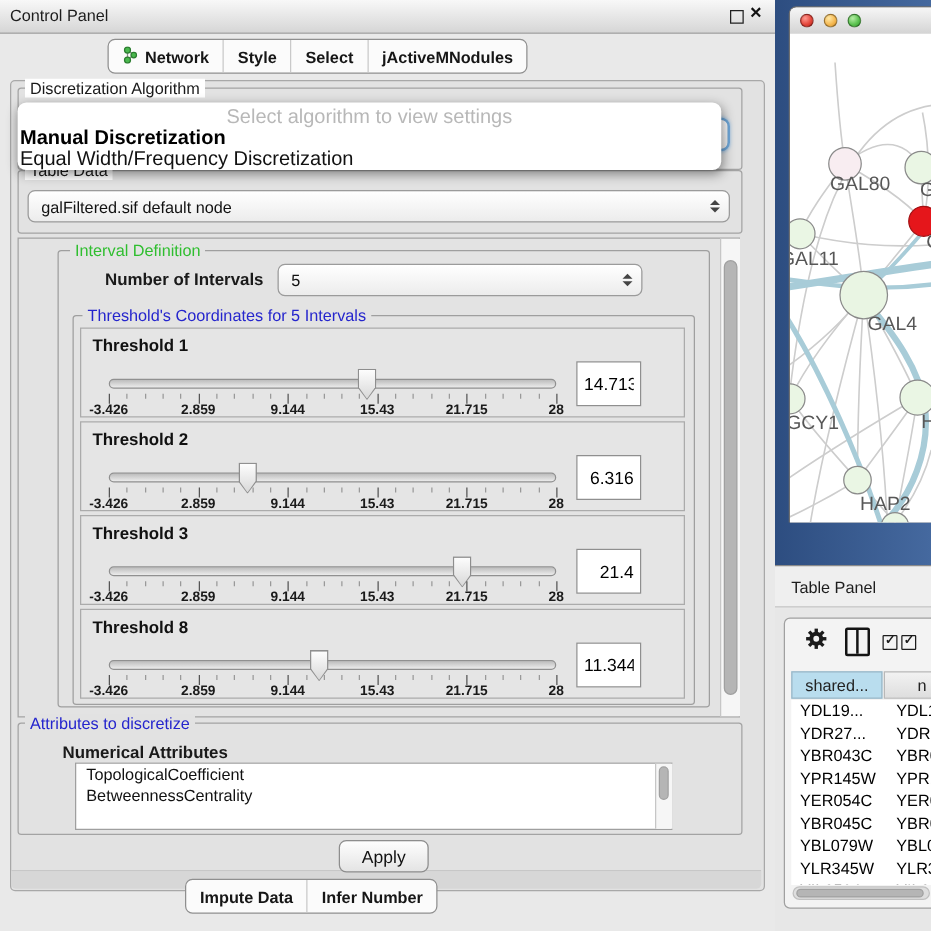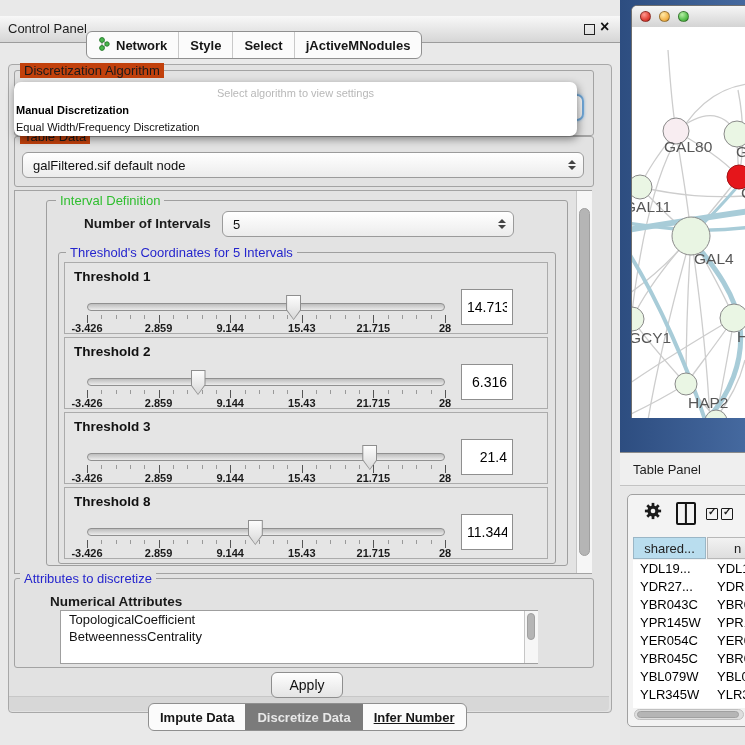--- a/index.html
+++ b/index.html
@@ -1,56 +1,56 @@
 <!DOCTYPE html>
 <html><head>
 <meta charset="utf-8">
 <style>
   html,body{margin:0;padding:0;}
   #app{position:relative;width:745px;height:745px;background:#e9e9e9;overflow:hidden;
        font-family:"Liberation Sans",sans-serif;color:#1a1a1a;}
   .abs{position:absolute;}
   
   .cp-titlebar{left:0;top:0;width:620px;height:26px;background:linear-gradient(#f8f8f8,#d6d6d6);
-      border-bottom:1px solid #9c9c9c;margin-top:16px;}
+      border-bottom:1px solid #9c9c9c;}
   .cp-title{left:8px;top:5px;font-size:13px;color:#1d1d1d;}
   .win-float{left:584px;top:8px;width:9px;height:9px;border:1.6px solid #222;background:transparent;}
   .win-close{left:600px;top:2px;font-size:16px;font-weight:bold;color:#111;}
   
   .tabbar{height:26px;display:flex;background:#fbfbfb;border:1px solid #8f8f8f;border-radius:6px;overflow:hidden;}
   #top-tabs{left:86px;top:31px;}
   #bottom-tabs{left:148px;top:703px;z-index:20;}
   .tab{display:flex;align-items:center;padding:0 11px;font-size:13px;font-weight:700;color:#161616;
       border-left:1px solid #c9c9c9;height:100%;box-sizing:border-box;gap:5px;}
   .tab:first-child{border-left:none;}
   .tab.selected{background:#7b7b7b;color:#e8e8e8;border-left-color:#7b7b7b;}
   .tab.selected + .tab{border-left-color:#7b7b7b;text-decoration:underline;}
   
   .main-panel{left:8px;top:64px;width:602px;height:647px;background:#e2e2e2;border:1px solid #a8a8a8;border-radius:4px;}
   .bottom-band{left:9px;top:696px;width:600px;height:14px;background:#d7d7d7;border-top:1px solid #c7c7c7;
       border-radius:0 0 4px 4px;}
   
   .tborder{border:1px solid #a3a3a3;border-radius:3px;}
   .tlabel{font-size:13px;padding:0 4px;z-index:6;}
-  .lbl-plain{color:#1a1a1a;background:#c2410c;}
+  .lbl-plain{color:#1a1a1a;background:#ffffff;}
   .lbl-green{color:#2fbe2f;background:#e3e3e3;}
   .lbl-blue{color:#2525cd;background:#e3e3e3;}
   .lbl-blue2{color:#2525cd;background:#e2e2e2;}
   
   .combo{background:linear-gradient(#ffffff,#ececec);border:1px solid #9b9b9b;border-radius:6px;
       font-size:13px;display:flex;align-items:center;padding:0 10px;box-sizing:border-box;color:#111;}
   .combo .spin{position:absolute;right:8px;top:50%;transform:translateY(-50%);width:7px;height:10px;}
   .combo .spin i{position:absolute;left:0;width:0;height:0;border-left:4px solid transparent;border-right:4px solid transparent;}
   .combo .spin i.up{top:0;border-bottom:4px solid #444;}
   .combo .spin i.dn{bottom:0;border-top:4px solid #444;}
   .combo.focused{border:2px solid #6fa7d8;box-shadow:0 0 3px #8cb9e2;border-radius:7px;}
   
   .popup{left:14px;top:82px;width:563px;height:54px;background:#fff;border-radius:7px;
       box-shadow:1px 3px 9px rgba(0,0,0,0.45);z-index:50;}
-  .pp-line{position:absolute;left:0;width:100%;height:17px;line-height:17px;font-size:11px;}
+  .pp-line{position:absolute;left:0;width:100%;height:17px;line-height:17px;font-size:16px;}
   .pp-placeholder{top:3px;text-align:center;color:#b8b8b8;}
   .pp-opt1{top:20px;font-weight:700;color:#000;padding-left:2px;}
   .pp-opt2{top:37px;color:#111;padding-left:2px;}
   
   .scrollpanel{left:14px;top:190px;width:578px;height:384px;background:#e3e3e3;border:1px solid #a3a3a3;box-sizing:border-box;}
   .vsb-track{background:#f6f6f6;border-left:1px solid #c6c6c6;}
   .sb-thumb{background:#b5b5b5;border:1px solid #a0a0a0;border-radius:6px;box-sizing:border-box;}
   
   .th-panel{left:64px;width:484px;height:72px;background:#e5e5e5;border:1px solid #ababab;box-sizing:border-box;}
   .th-title{position:absolute;left:9px;top:6px;font-size:13.5px;font-weight:700;color:#111;}
@@ -374,23 +374,20 @@
     <div class="sb-thumb" style="position:absolute;left:2px;top:2px;width:8px;height:27px;"></div>
   </div>
 
   <div class="abs btn" style="left:271px;top:672px;width:70px;height:24px;">
     <span>Apply</span>
   </div>
 
   <div class="abs tabbar" id="bottom-tabs">
       <div class="tab">
         <span>Impute Data</span>
-      </div>
-      <div class="tab selected">
-        <span>Discretize Data</span>
       </div>
       <div class="tab">
         <span>Infer Number</span>
       </div>
     </div>
 
   <div class="abs desktop"></div>
   <div class="abs net-window">
     <div class="net-titlebar">
       <span class="light red"></span>

